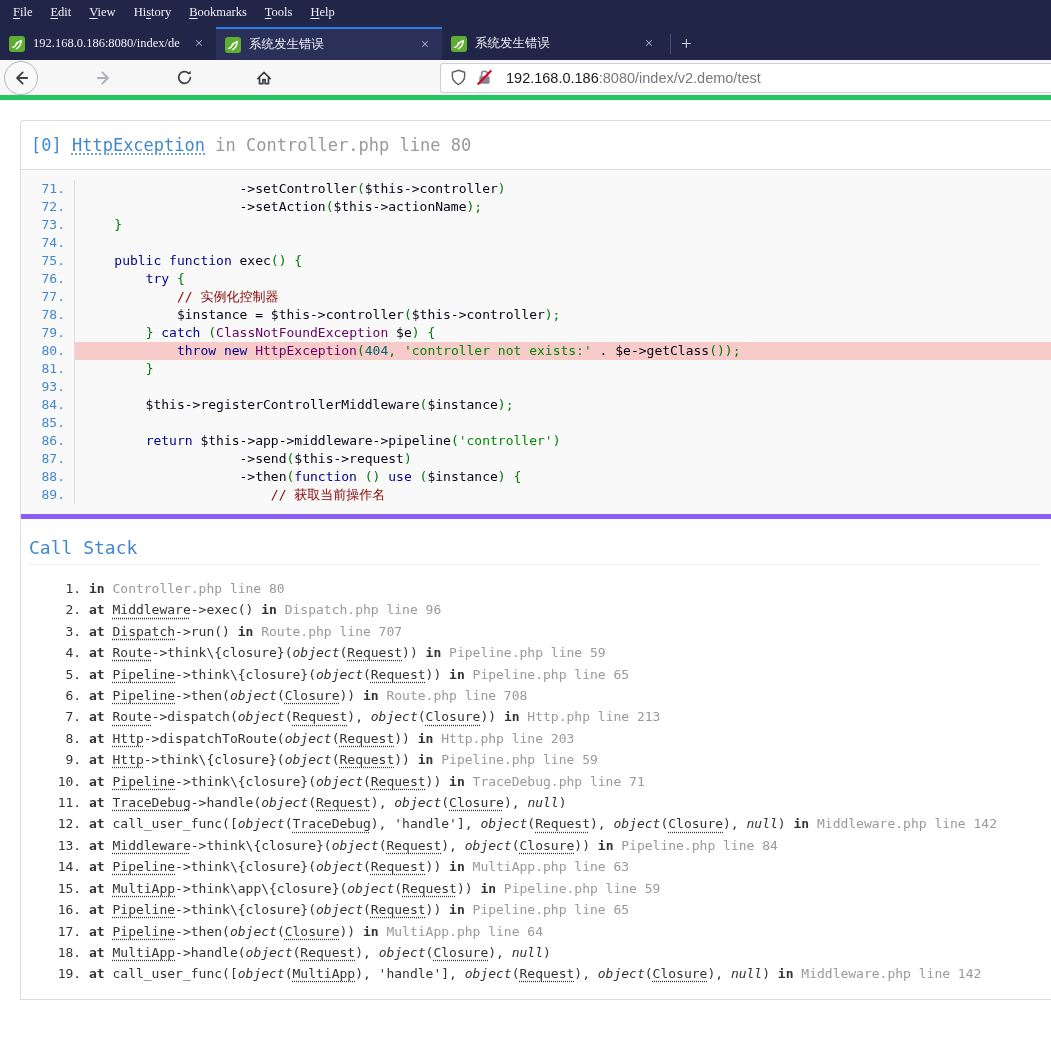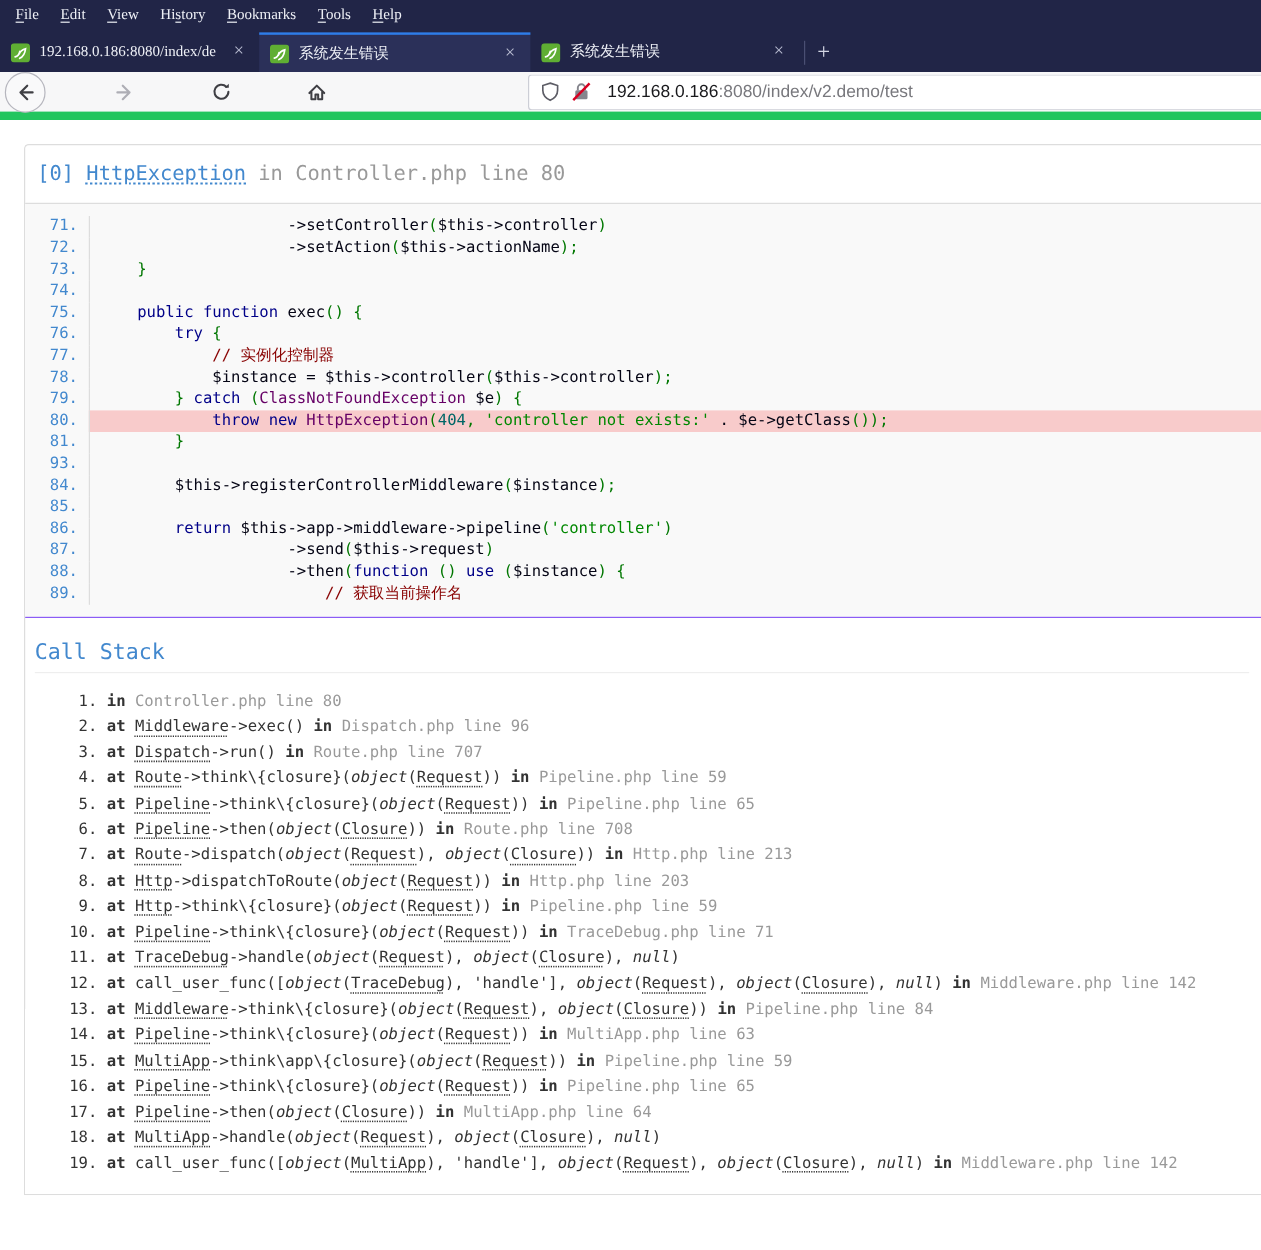--- a/index.html
+++ b/index.html
@@ -18,21 +18,21 @@
   .tab .favicon { width:16px; height:16px; flex:0 0 16px; margin-right:8px; }
   .tab .tab-title { color:#eef0f6; font-size:12.5px; flex:1; white-space:nowrap; overflow:hidden; }
   .tab .tab-close { color:#b9bdd2; font-size:15px; width:18px; text-align:center; flex:0 0 18px; cursor:default; }
   .tab.active { background:#2b3059; border-top:2px solid #2e7de9; }
   .tab1 { width:216px; }
   .tab2 { width:226px; }
   .tab3 { width:224px; }
   .tab-divider { width:1px; height:20px; background:#4a4f73; margin:0 4px 6px 4px; }
   .new-tab { color:#d3d6e4; font-size:19px; font-weight:300; padding:0 10px 6px 6px; line-height:20px; cursor:default; }
   
-  .navbar { height:40px; background:#f7f7f8; border-bottom:7px solid #22c55e; display:flex; align-items:center;gap:44px; }
+  .navbar { height:40px; background:#f7f7f8; border-bottom:5px solid #22c55e; display:flex; align-items:center;gap:44px; }
   .nav-btn { display:flex; align-items:center; justify-content:center; }
   .back-btn { width:34px; height:34px; border:1px solid #b6b6be; border-radius:50%; margin-left:4px; background:#f9f9fa; }
   .fwd-btn, .reload-btn, .home-btn { width:28px; height:28px; margin-left:8px; }
   .urlbar {
     margin-left:118px; height:30px; flex:1; background:#fff;
     border:1px solid #ccced6; border-right:none; border-radius:3px 0 0 3px;
     display:flex; align-items:center; padding-left:9px;
   }
   .urlbar .ubicon { width:17px; height:17px; margin-right:9px; flex:0 0 17px; }
   .url-text { font-size:14.5px; margin-left:4px; white-space:nowrap; }
@@ -42,21 +42,21 @@
   .page { background:#fff; height:942px; overflow:hidden;
           font-family:"DejaVu Sans Mono","Liberation Mono",monospace; }
   .exception { margin:20px 0 0 20px; border:1px solid #ddd; border-right:none; border-radius:4px 0 0 0; }
   .exc-message { padding:12px 12px 12px 10px; }
   .exc-h2 { margin:0; font-size:17px; font-weight:400; line-height:24px; }
   .exc-index { color:#4288ce; }
   .exc-class { color:#4288ce; text-decoration:underline; text-decoration-style:dotted; text-underline-offset:3px; cursor:help; }
   .exc-loc { color:#999; }
   .exc-h1 { margin:10px 0 2px 0; font-size:28px; font-weight:400; line-height:34px; color:#333;
             font-family:"DejaVu Sans Mono","Liberation Mono",monospace; }
-  .source-code { border-top:1px solid #ddd; border-bottom:1px solid #8b5cf6; background:#f9f9f9; padding:10px 0; overflow:hidden; }
+  .source-code { border-top:1px solid #ddd; border-bottom:5px solid #8b5cf6; background:#f9f9f9; padding:10px 0; overflow:hidden; }
   .codeline { display:flex; height:18px; line-height:18px; font-size:13px; white-space:pre; }
   .codeline .num { flex:0 0 53px; text-align:right; padding-right:9px; color:#4288ce; }
   .codeline .code { flex:1; border-left:1px solid #ddd; padding-left:8px; }
   .codeline.line-error .code { background:#f8cbcb; }
   .tok-pln { color:#050515; }
   .tok-kwd { color:#000088; }
   .tok-typ { color:#660066; }
   .tok-str { color:#008800; }
   .tok-com { color:#880000; }
   .tok-lit { color:#006666; }

